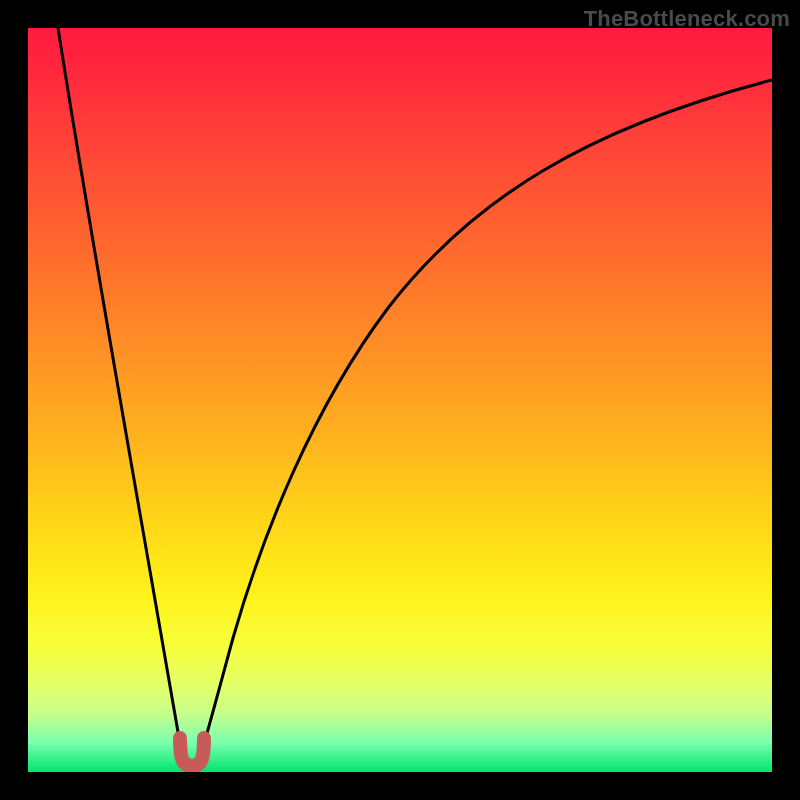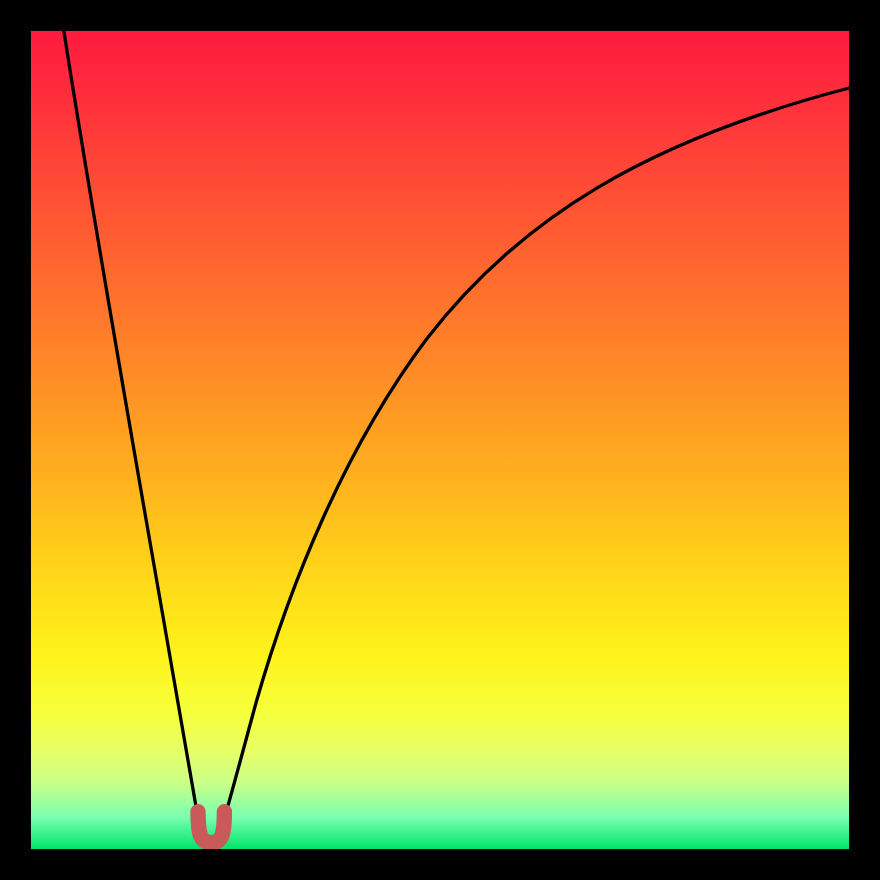--- a/index.html
+++ b/index.html
@@ -92,13 +92,14 @@
                C 176 718, 186 680, 205 610
                C 235 505, 285 380, 360 280
                C 445 170, 560 100, 744 52"></path>
 
       <path class="marker" d="M 152 710
                C 152 730, 154 738, 164 738
                C 174 738, 176 730, 176 710"></path>
     </svg>
   </div>
 
+  <div class="watermark">TheBottleneck.com</div>
 </div>
 
 </body></html>

